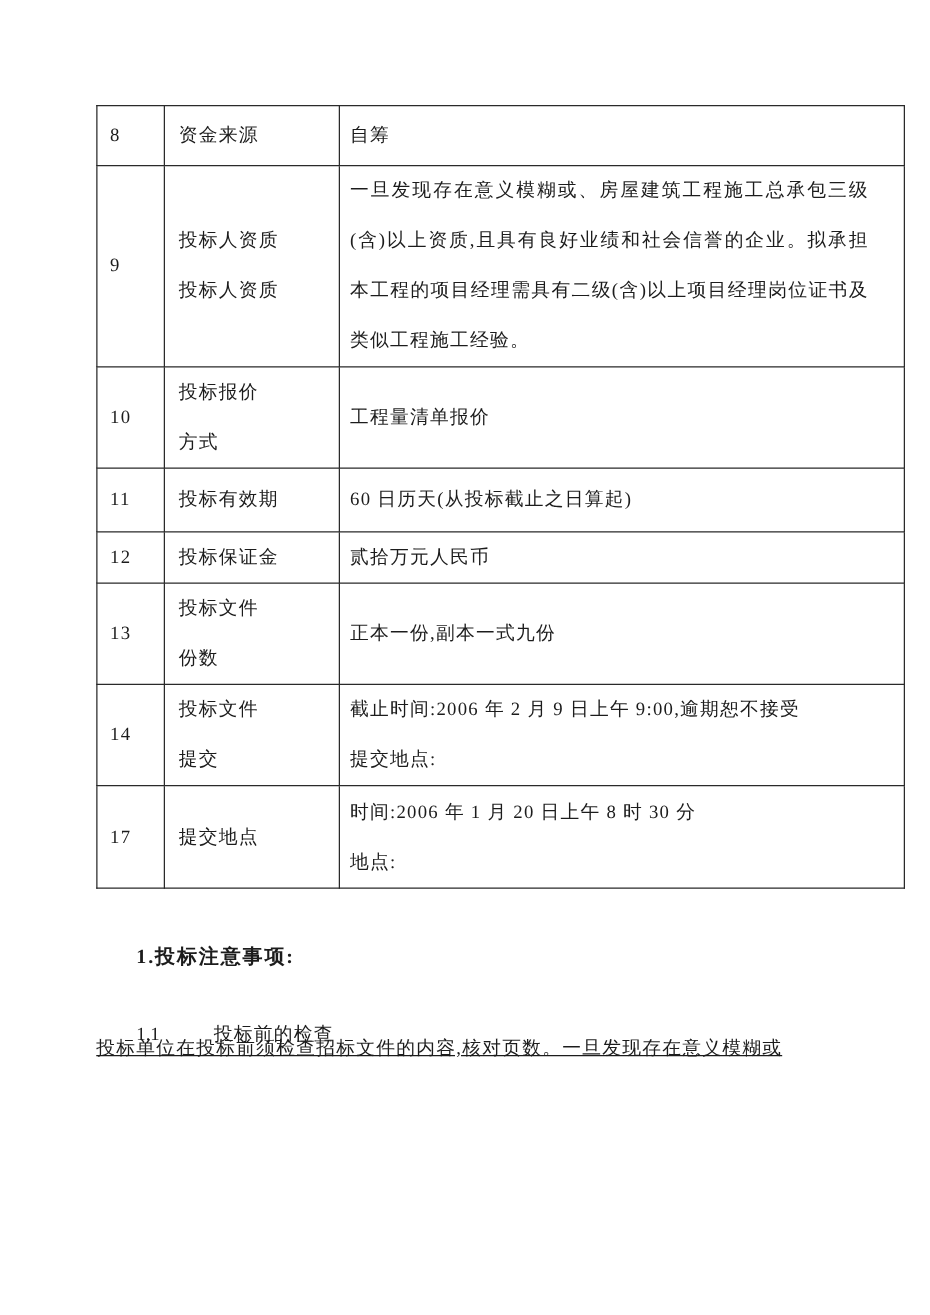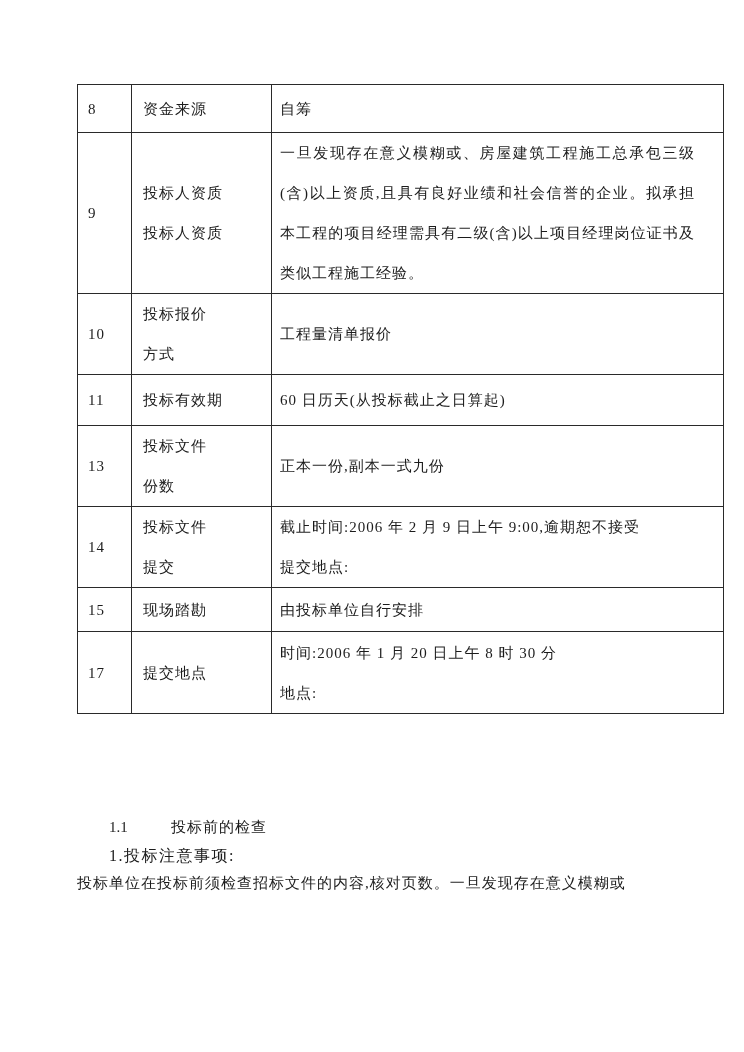--- a/index.html
+++ b/index.html
@@ -47,43 +47,44 @@
   tr.r12 td { height: 41px; }
   tr.r13 td { height: 80px; }
   tr.r14 td { height: 81px; }
   tr.r15 td { height: 44px; }
   tr.r16 td { height: 82px; }
   tr.r17 td { height: 39px; }
 
   
   .sec-heading {
     position: absolute;
-    left: 109px; top: 846px;
+    left: 109px; top: 755px;
     font-size: 16px;
-    font-weight: normal;
+    font-weight: bold;
     letter-spacing: 1.5px;
   }
   .sec-sub {
     position: absolute;
     left: 109px; top: 818px;
     font-size: 15px;
     letter-spacing: 1px;
   }
   .sec-sub .sub-num {
     display: inline-block;
     width: 62px;
     letter-spacing: 0;
   }
   .sec-para {
     position: absolute;
-    left: 77px; top: 862px;
+    left: 77px; top: 818px;
     width: 600px;
     font-size: 15px;
     letter-spacing: 1px;
     line-height: 43px;
+    text-decoration: underline;
   }
 </style>
 </head>
 <body>
 
 <div class="page">
 
   <table class="bid">
     <colgroup>
         <col class="c-num">
@@ -122,49 +123,49 @@
       </tr>
       <tr class="r11">
         <td class="c-num">11</td>
         <td class="c-label">
             <div>投标有效期</div>
           </td>
         <td class="c-value">
             <div>60 日历天(从投标截止之日算起)</div>
           </td>
       </tr>
+      <tr class="r12">
+        <td class="c-num">12</td>
+        <td class="c-label">
+            <div>投标保证金</div>
+          </td>
+        <td class="c-value">
+            <div>贰拾万元人民币</div>
+          </td>
+      </tr>
       <tr class="r13">
         <td class="c-num">13</td>
         <td class="c-label">
           <div>投标文件</div>
           <div>份数</div>
         </td>
         <td class="c-value">
             <div>正本一份,副本一式九份</div>
           </td>
       </tr>
       <tr class="r14">
         <td class="c-num">14</td>
         <td class="c-label">
           <div>投标文件</div>
           <div>提交</div>
         </td>
         <td class="c-value">
           <div>截止时间:2006 年 2 月 9 日上午 9:00,逾期恕不接受</div>
           <div>提交地点:</div>
         </td>
-      </tr>
-      <tr class="r15">
-        <td class="c-num">15</td>
-        <td class="c-label">
-            <div>现场踏勘</div>
-          </td>
-        <td class="c-value">
-            <div>由投标单位自行安排</div>
-          </td>
       </tr>
       <tr class="r16">
         <td class="c-num">17</td>
         <td class="c-label">
             <div>提交地点</div>
           </td>
         <td class="c-value">
           <div>时间:2006 年 1 月 20 日上午 8 时 30 分</div>
           <div>地点:</div>
         </td>

